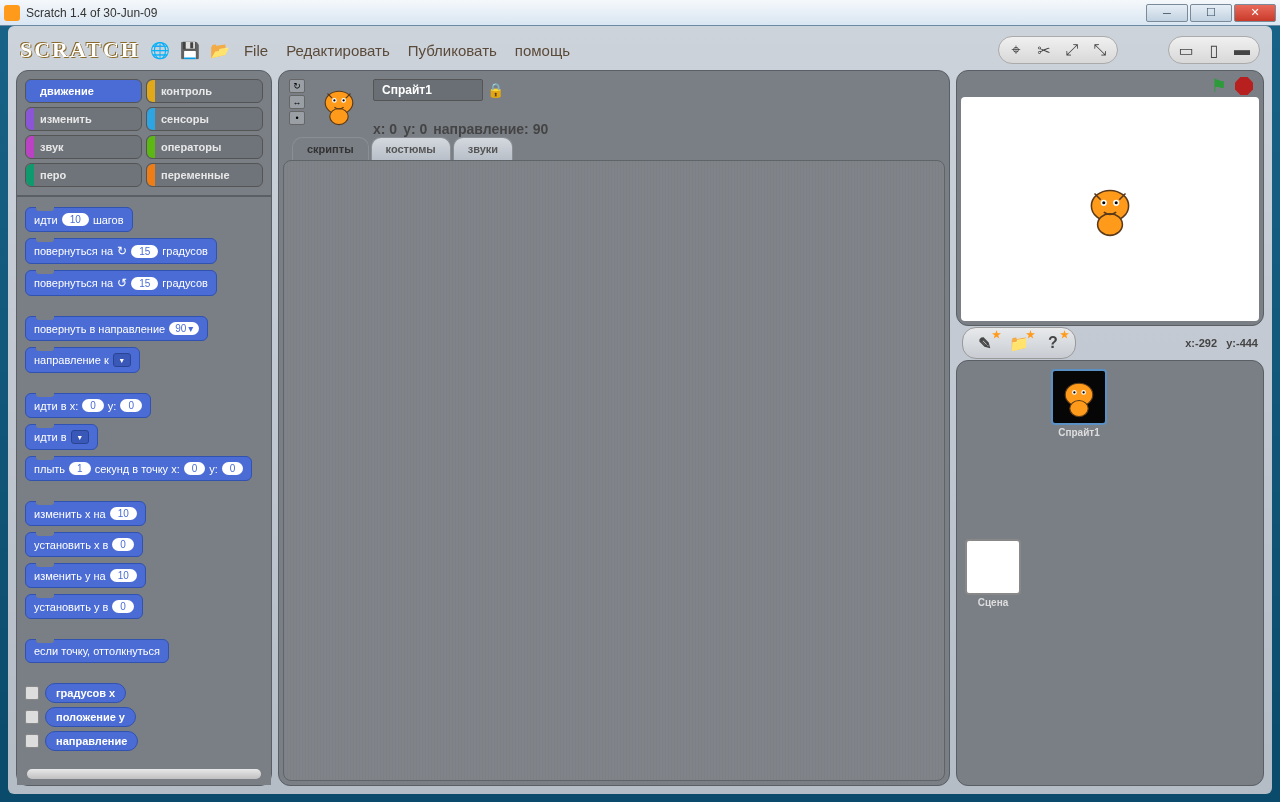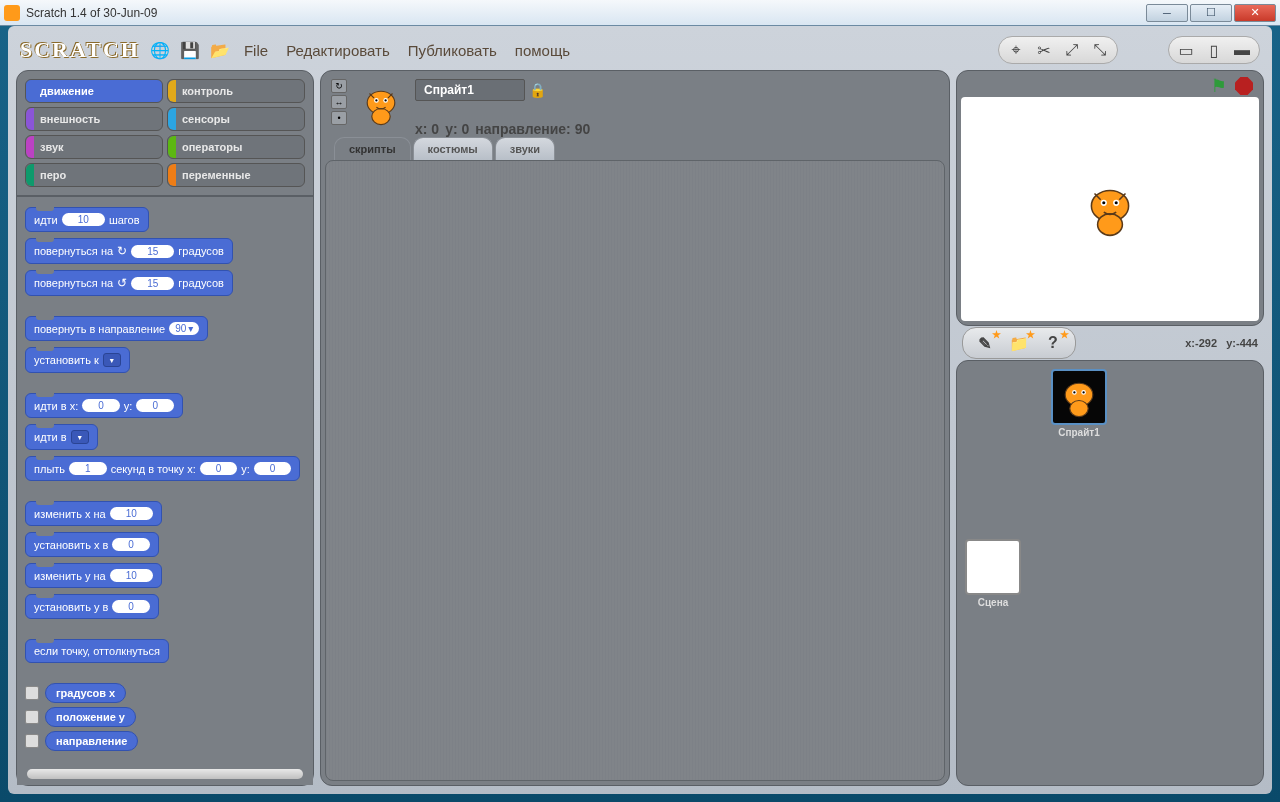--- a/index.html
+++ b/index.html
@@ -14,31 +14,31 @@
 .app { position:absolute; top:26px; left:8px; right:8px; bottom:8px; background:linear-gradient(180deg,#cdd3db,#b4bcc6); border-radius:6px; padding:4px; display:flex; flex-direction:column; }
 .menubar { height:40px; display:flex; align-items:center; padding:0 8px; gap:10px; }
 .logo { font-family:'Comic Sans MS',cursive; font-size:22px; font-weight:bold; letter-spacing:2px; color:#fff; text-shadow:-1px -1px 0 #8a6a2a,1px 1px 0 #8a6a2a; }
 .tbicon { width:20px; height:20px; display:flex; align-items:center; justify-content:center; cursor:pointer; color:#444; font-size:16px; }
 .menuit { font-size:15px; color:#5a4a3a; cursor:pointer; padding:2px 4px; }
 .spacer { flex:1; }
 .toolgrp { background:linear-gradient(180deg,#f0f0f0,#d8d8d8); border-radius:14px; padding:3px 6px; display:flex; gap:6px; border:1px solid #aaa; }
 .toolgrp .tbicon { width:22px; }
 .body3 { flex:1; display:flex; gap:6px; padding:0 4px 4px 4px; overflow:hidden; }
 .panel { background:#7a7f85; border-radius:12px; border:1px solid #5a5f65; display:flex; flex-direction:column; }
-.leftpanel { width:298px; }
+.leftpanel { width:256px; }
 .midpanel { flex:1; }
 .rightcol { width:308px; display:flex; flex-direction:column; gap:6px; }
 .catgrid { display:grid; grid-template-columns:1fr 1fr; gap:4px; padding:8px; }
 .catbtn { height:24px; border-radius:6px; background:#6f747a; display:flex; align-items:center; font-size:11px; font-weight:bold; color:#e8e8e8; cursor:pointer; border:1px solid #555; overflow:hidden; }
 .catbtn .stripe { width:8px; height:100%; margin-right:6px; border-radius:6px 0 0 6px; }
 .catbtn.active { background:#4a6cd4; color:#fff; }
 .palette { flex:1; background:#7a7f85; border-top:2px solid #5a5f65; padding:10px 8px; overflow-y:auto; position:relative; }
 .block { background:#4a6cd4; color:#fff; font-size:11px; font-weight:normal; border-radius:6px; padding:5px 8px; margin-bottom:6px; display:inline-flex; align-items:center; gap:4px; border:1px solid #3252b0; position:relative; clear:both; float:left; cursor:grab; }
 .block::before { content:''; position:absolute; top:-1px; left:10px; width:18px; height:4px; background:#7a7f85; border-radius:0 0 3px 3px; }
-.block .oval { background:#fff; color:#4a6cd4; border-radius:10px; padding:1px 16px; font-size:10px; min-width:14px; text-align:center; }
+.block .oval { background:#fff; color:#4a6cd4; border-radius:10px; padding:1px 8px; font-size:10px; min-width:14px; text-align:center; }
 .block .dd { background:#3a58b8; border:1px solid #2a4494; width:18px; height:14px; border-radius:3px; display:flex; align-items:center; justify-content:center; font-size:8px; }
 .block .ddw { background:#fff; color:#4a6cd4; border-radius:10px; padding:1px 6px; font-size:10px; display:flex; align-items:center; gap:2px; }
 .block .arr { font-size:12px; }
 .gap { height:14px; clear:both; }
 .reprow { clear:both; display:flex; align-items:center; gap:6px; margin-bottom:4px; }
 .chk { width:14px; height:14px; background:#ddd; border:1px solid #888; border-radius:2px; cursor:pointer; }
 .reporter { background:#4a6cd4; color:#fff; font-size:11px; font-weight:bold; border-radius:10px; padding:3px 10px; border:1px solid #3252b0; cursor:grab; }
 .scrollthumb { position:absolute; bottom:6px; left:10px; right:10px; height:10px; background:linear-gradient(180deg,#e8e8e8,#c0c0c0); border-radius:6px; }
 .spriteheader { height:70px; display:flex; align-items:flex-start; padding:8px 10px; gap:8px; }
 .rotbtns { display:flex; flex-direction:column; gap:2px; }
@@ -116,21 +116,21 @@
         <div class="catbtn active">
             <span class="stripe" style="background:#4a6cd4"></span>
             <span>движение</span>
           </div>
         <div class="catbtn">
             <span class="stripe" style="background:#e1a91a"></span>
             <span>контроль</span>
           </div>
         <div class="catbtn">
             <span class="stripe" style="background:#8a55d7"></span>
-            <span>внешность</span>
+            <span>изменить</span>
           </div>
         <div class="catbtn">
             <span class="stripe" style="background:#2ca5e2"></span>
             <span>сенсоры</span>
           </div>
         <div class="catbtn">
             <span class="stripe" style="background:#bb42c3"></span>
             <span>звук</span>
           </div>
         <div class="catbtn">
@@ -163,21 +163,21 @@
             <span class="arr">↺</span>
             <span class="oval">15</span>
             <span>градусов</span>
           </div>
         <div class="gap"></div>
         <div class="block">
             <span>повернуть в направление</span>
             <span class="ddw"><span>90</span>▾</span>
           </div><br>
         <div class="block">
-            <span>установить к</span>
+            <span>направление к</span>
             <span class="dd">▾</span>
           </div>
         <div class="gap"></div>
         <div class="block">
             <span>идти в x:</span>
             <span class="oval">0</span>
             <span>y:</span>
             <span class="oval">0</span>
           </div><br>
         <div class="block">

